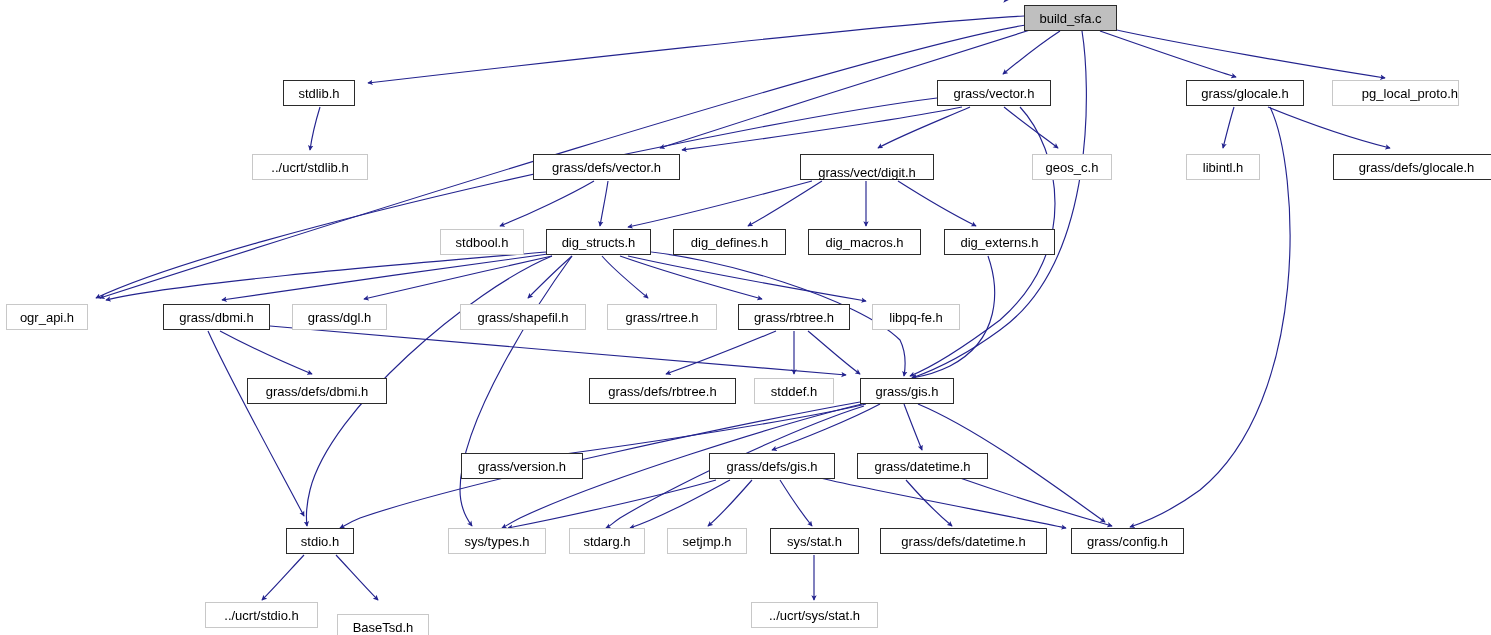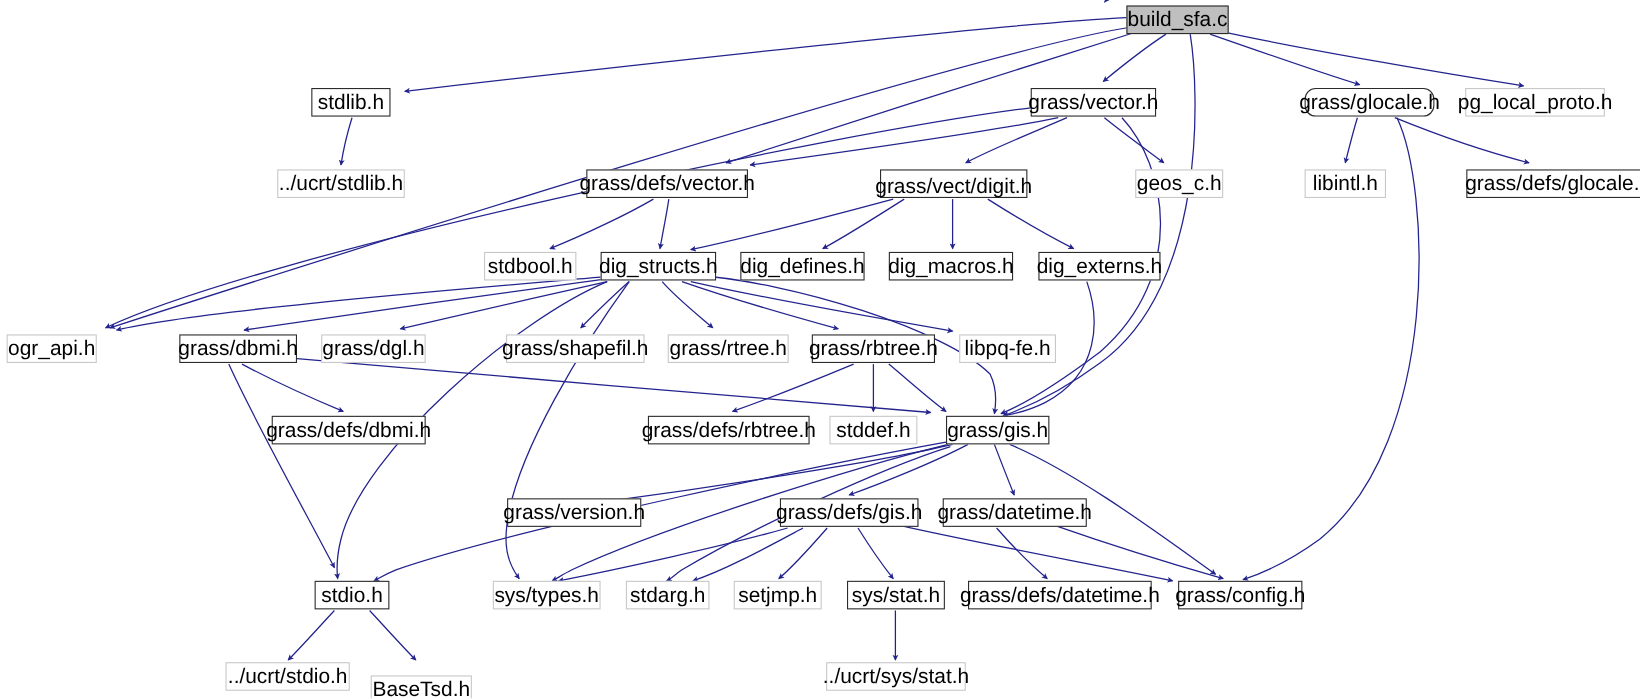--- a/index.html
+++ b/index.html
@@ -9,21 +9,21 @@
     background:#ffffff;
     font-family:"Liberation Sans", sans-serif;
     overflow:hidden;
   }
   svg#edges{position:absolute;left:0;top:0;width:1491px;height:635px;}
   .node{
     position:absolute;
     box-sizing:border-box;
     display:flex;align-items:center;justify-content:center;
     height:26px;
-    font-size:19px;
+    font-size:13px;
     line-height:1;
     color:#000000;
     white-space:nowrap;
     background:#ffffff;
     border:1px solid #c8c8c8;
     letter-spacing:0px;
   }
   .node.strong{border:1.4px solid #2b2b2b;}
   .node.root{background:#bfbfbf;border:1.4px solid #2b2b2b;}
   .node-label{pointer-events:none;}
@@ -101,24 +101,24 @@
   <div id="node-layer">
       <div class="node root" style="left: 1024px; top: 5px; width: 93px;">
         <span class="node-label">build_sfa.c</span>
       </div>
       <div class="node strong" style="left: 283px; top: 80px; width: 72px;">
         <span class="node-label">stdlib.h</span>
       </div>
       <div class="node strong" style="left: 937px; top: 80px; width: 114px;">
         <span class="node-label">grass/vector.h</span>
       </div>
-      <div class="node strong" style="left: 1186px; top: 80px; width: 118px; border-radius: 10px;">
+      <div class="node strong" style="left: 1186px; top: 80px; width: 118px;">
         <span class="node-label">grass/glocale.h</span>
       </div>
-      <div class="node weak" style="left: 1332px; top: 80px; width: 127px;">
+      <div class="node weak" style="left: 1332px; top: 80px; width: 127px; justify-content: flex-end;">
         <span class="node-label">pg_local_proto.h</span>
       </div>
       <div class="node weak" style="left: 252px; top: 154px; width: 116px;">
         <span class="node-label">../ucrt/stdlib.h</span>
       </div>
       <div class="node strong" style="left: 533px; top: 154px; width: 147px;">
         <span class="node-label">grass/defs/vector.h</span>
       </div>
       <div class="node strong" style="left: 800px; top: 154px; width: 134px; align-items: flex-end;">
         <span class="node-label">grass/vect/digit.h</span>

